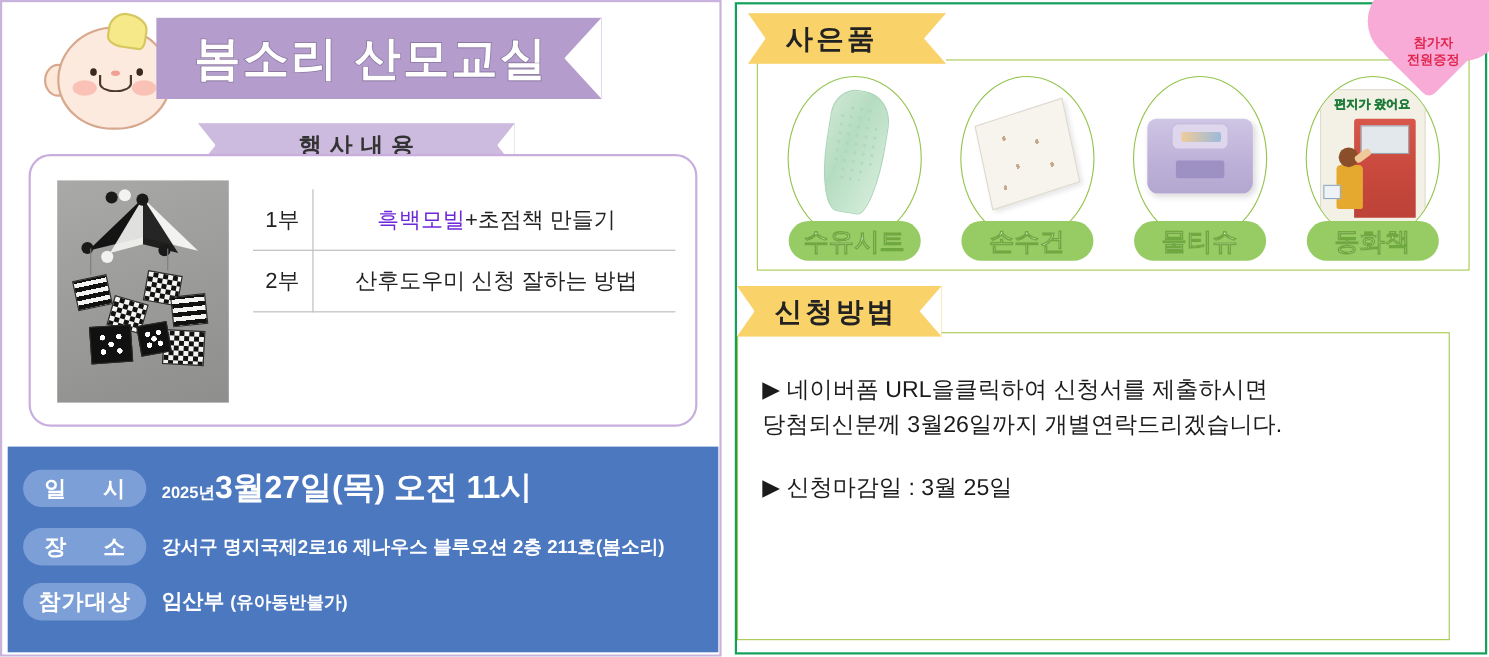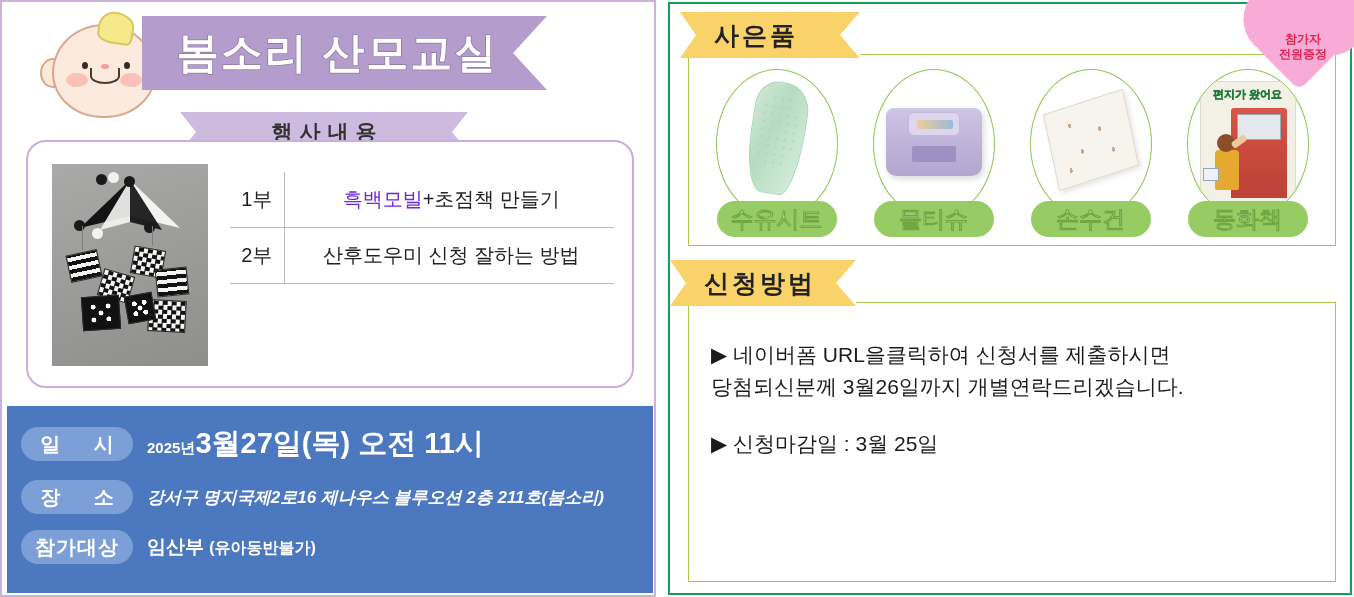--- a/index.html
+++ b/index.html
@@ -163,21 +163,21 @@
   .info-pill {
     width: 112px; height: 34px; border-radius: 17px;
     background: #7d9fd8; color: #fff; font-weight: bold;
     font-size: 20px; display: flex; align-items: center; justify-content: center;
     flex: 0 0 auto; letter-spacing: 1px;
   }
   .info-pill.spaced { letter-spacing: 14px; padding-left: 14px; }
   .info-val { margin-left: 14px; color: #fff; font-weight: bold; }
   #info-val-0 { font-size: 15px; }
   #info-val-0 .big { font-size: 29px; }
-  #info-val-1 { font-size: 17px; font-style: italic; }
+  #info-val-1 { font-size: 17px; }
   #info-val-2 { font-size: 19px; }
   #info-val-2 .sub { font-size: 16px; }
 
   
   #right-panel {
     position: absolute; left: 668px; top: 2px;
     width: 684px; height: 593px;
     border: 2px solid #12a05a;
     background: #fff;
   }
@@ -308,21 +308,21 @@
   .heart-shape::after { left: 36px; top: 0; }
   #heart-text {
     position: absolute; left: 0; top: 24px; width: 100%;
     text-align: center; font-size: 12px; font-weight: bold; color: #e0264f;
     line-height: 1.25; z-index: 3; white-space: pre-line;
   }
 
   
   #apply-ribbon { left: 0; top: 256px; width: 186px; }
   #apply-box {
-    position: absolute; left: 18px; top: 298px;
+    position: absolute; left: 0; top: 298px;
     width: 648px; height: 280px;
     border: 1.5px solid #a4c94e; background: #fff;
     padding: 36px 18px 0 22px;
   }
   .apply-line {
     font-size: 21px; color: #1b1b1b; line-height: 1.5;
     margin-bottom: 26px; white-space: pre-line;
   }
 </style>
 </head>
@@ -427,33 +427,33 @@
 
       <div class="gift-item">
         <div class="gift-circle">
           <div class="seat"></div>
         </div>
         <div class="gift-label">수유시트</div>
       </div>
 
       <div class="gift-item">
         <div class="gift-circle">
+          <div class="hanky"></div>
+        </div>
+        <div class="gift-label">손수건</div>
+      </div>
+
+      <div class="gift-item">
+        <div class="gift-circle">
           <div class="wipes">
             <div class="wipes-lid"></div>
             <div class="wipes-band"></div>
           </div>
         </div>
         <div class="gift-label">물티슈</div>
-      </div>
-
-      <div class="gift-item">
-        <div class="gift-circle">
-          <div class="hanky"></div>
-        </div>
-        <div class="gift-label">손수건</div>
       </div>
 
       <div class="gift-item">
         <div class="gift-circle">
           <div class="book">
             <div class="book-title">편지가 왔어요</div>
             <div class="book-mailbox">
               <div class="book-slot"></div>
             </div>
             <div class="book-kid-body"></div>

